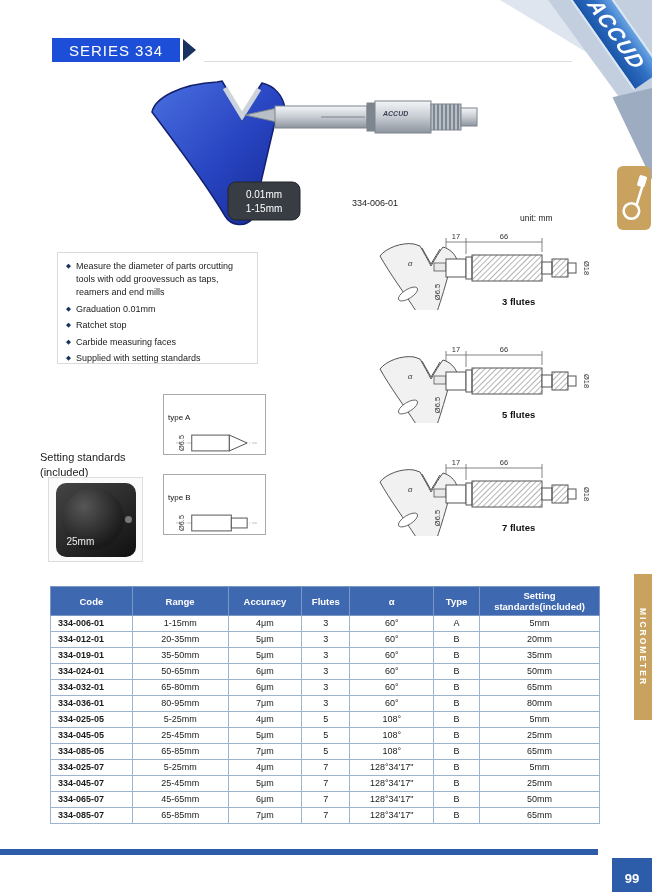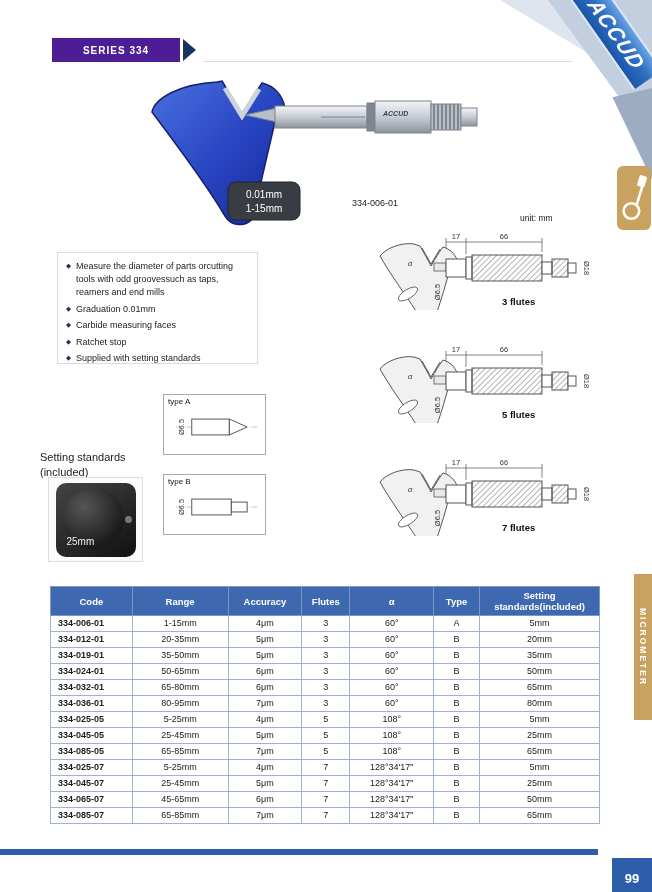--- a/index.html
+++ b/index.html
@@ -17,22 +17,22 @@
          transform:rotate(55deg);display:flex;align-items:center;justify-content:center;
          border-top:2px solid #d8e6f5;border-bottom:2px solid #d8e6f5}
   .accud span{color:#fff;font-style:italic;font-weight:bold;font-size:21px;letter-spacing:1px;transform:skewX(-10deg)}
   .cat-icon{left:617px;top:166px;width:34px;height:64px;background:#c9a25f;border-radius:6px;
             display:flex;align-items:center;justify-content:center}
   .side-tab{left:634px;top:574px;width:18px;height:146px;background:#c9a25f;color:#fff;
             writing-mode:vertical-rl;font-size:8.5px;font-weight:bold;letter-spacing:2px;
             display:flex;align-items:center;justify-content:center}
 
   
-  .series{left:52px;top:38px;width:128px;height:24px;background:#4c1d95;color:#fff;font-weight:bold;
-          font-size:10px;letter-spacing:1px;display:flex;align-items:center;justify-content:center}
+  .series{left:52px;top:38px;width:128px;height:24px;background:#1d4ed8;color:#fff;font-weight:normal;
+          font-size:15px;letter-spacing:1px;display:flex;align-items:center;justify-content:center}
   .series-arrow{left:183px;top:39px;width:0;height:0;border-top:11px solid transparent;
                 border-bottom:11px solid transparent;border-left:13px solid #18335f}
   .title{left:204px;top:42px;font-size:13.5px;font-weight:bold;letter-spacing:.4px}
   .header-rule{left:204px;top:61px;width:368px;height:1px;background:#dcdcdc}
 
   
   .photo{left:125px;top:70px;width:360px;height:160px}
   .photo-code{left:352px;top:198px;font-size:9px;color:#222}
 
   
@@ -52,21 +52,21 @@
   .setting-label{left:40px;top:450px;width:100px;font-size:11px;line-height:1.35;color:#222}
   .setting-photo{left:48px;top:477px;width:95px;height:85px;border:1px solid #ddd;background:#fbfbfb;
                  display:flex;align-items:center;justify-content:center}
   .std-block{width:80px;height:74px;border-radius:10px;background:linear-gradient(145deg,#454545,#101010);position:relative}
   .std-circle{position:absolute;left:6px;top:5px;width:62px;height:62px;border-radius:50%;
               background:radial-gradient(circle at 35% 30%,#565656,#1a1a1a 72%)}
   .std-text{position:absolute;left:11px;bottom:10px;color:#eee;font-size:10px}
   .std-screw{position:absolute;right:4px;top:33px;width:7px;height:7px;border-radius:50%;background:#777}
 
   
-  .type-box{left:163px;width:103px;height:61px;border:1px solid #aaa;font-size:8px;padding:2px 4px;background:#fff}
+  .type-box{left:163px;width:103px;height:61px;border:1px solid #aaa;font-size:8px;padding:18px 4px;background:#fff}
   .type-a{top:394px}.type-b{top:474px}
   .type-box svg{width:94px;height:40px;display:block;margin-top:1px}
 
   
   .spec-table{position:absolute;left:50px;top:586px;width:550px;border-collapse:collapse;font-size:9px;
               border:1.5px solid #3e68b0}
   .spec-table th{background:#3e68b0;color:#fff;font-size:9.5px;font-weight:bold;border:1px solid #7b97c4;
                  height:18px;padding:3px 2px}
   .spec-table td{border:1px solid #9db3d2;text-align:center;height:15px;padding:0 2px;line-height:15px;color:#1a1a1a}
   .spec-table td.code{font-weight:bold;text-align:left;padding-left:7px}
@@ -146,26 +146,26 @@
         <span>Measure the diameter of parts orcutting tools with odd groovessuch as taps, reamers and end mills</span>
       </li>
 
       <li>
         <span class="diamond">◆</span>
         <span>Graduation 0.01mm</span>
       </li>
 
       <li>
         <span class="diamond">◆</span>
-        <span>Carbide measuring faces</span>
+        <span>Ratchet stop</span>
       </li>
 
       <li>
         <span class="diamond">◆</span>
-        <span>Ratchet stop</span>
+        <span>Carbide measuring faces</span>
       </li>
 
       <li>
         <span class="diamond">◆</span>
         <span>Supplied with setting standards</span>
       </li>
     </ul>
 
   <div class="abs unit-note">unit: mm</div>
   <div class="abs diagrams">

